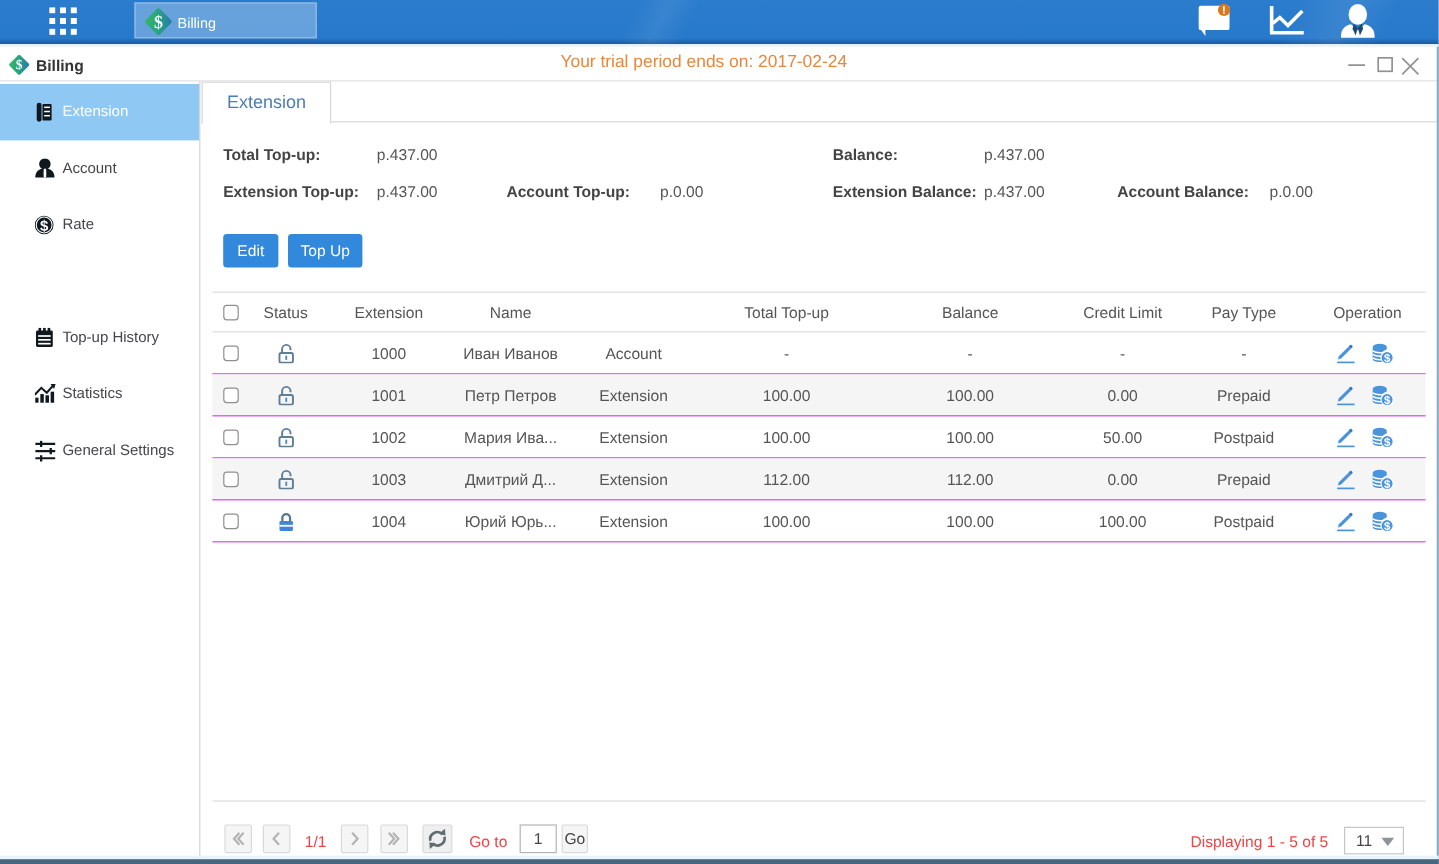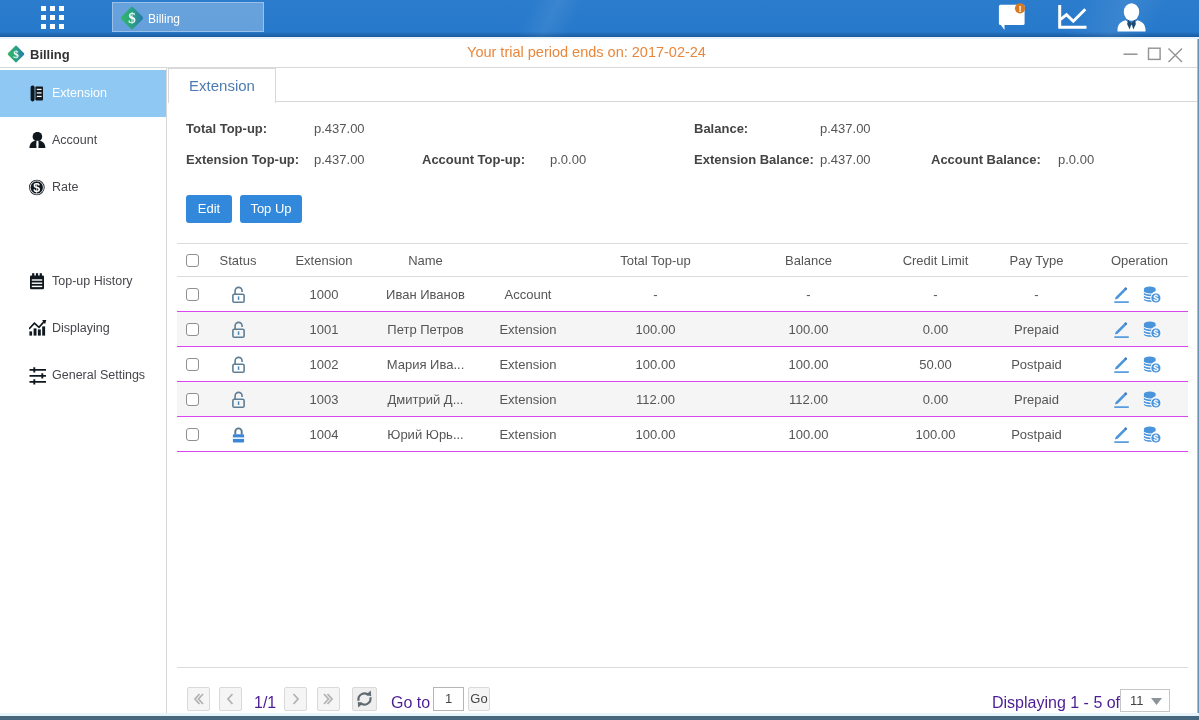--- a/index.html
+++ b/index.html
@@ -58,21 +58,21 @@
 .grow .cbx { top:11px; }
 
 .lockcell svg { position:absolute; left:50%; margin-left:-7.5px; top:9px; }
 .ops .pen { position:absolute; left:22px; top:9px; }
 .ops .coin { position:absolute; left:51px; top:9px; }
 
 
 #pager { left:177px; top:667px; width:1011px; height:49px; border-top:1px solid #dcdcdc; background:#fff; }
 .pbtn { position:absolute; top:19px; height:24px; background:#f5f5f5; border:1px solid #d9d9d9;
   border-radius:2px; }
-.ptext { position:absolute; font-size:16px; color:#4c1d95; top:26px; }
+.ptext { position:absolute; font-size:13px; color:#ef4444; top:26px; }
 
 
 #rframe { left:1197px; top:37px; width:2px; height:683px; background:linear-gradient(90deg,#cfdde9,#7296b5 60%,#5d87ab); }
 #bframe1 { left:0; top:713px; width:1199px; height:3px; background:#e8f4fc; }
 #bframe2 { left:0; top:716px; width:1199px; height:4px; background:#47677f; }
 </style>
 </head>
 <body>
 <div id="topbar" class="abs">
   <div class="shine1 abs"></div>
@@ -191,21 +191,21 @@
   </div>
   <div class="sitem" style="top:237px">
     <svg width="18" height="17" viewBox="0 0 18 17">
       <rect x="0.4" y="11.4" width="2.7" height="4.2" fill="#10181f"></rect>
       <rect x="4.6" y="8.4" width="2.9" height="7.2" fill="#10181f"></rect>
       <rect x="8.9" y="9.4" width="2.9" height="6.2" fill="#10181f"></rect>
       <rect x="13.2" y="6.4" width="2.9" height="9.2" fill="#10181f"></rect>
       <path d="M0 9 L5.4 3.2 L10 7.3 L15 1.6" stroke="#10181f" stroke-width="1.7" fill="none"></path>
       <path d="M13.1 0 H17.3 L16.1 4.2 Z" fill="#10181f"></path>
     </svg>
-    <span class="lbl">Displaying</span>
+    <span class="lbl">Statistics</span>
   </div>
   <div class="sitem" style="top:284px">
     <svg width="18" height="18" viewBox="0 0 18 18">
       <path d="M0.5 2.9 h16.5 M0.5 8.9 h16.5 M0.5 14.9 h16.5" stroke="#10181f" stroke-width="1.8"></path>
       <path d="M5.3 0.3 v5.2 M13.3 6.3 v5.2 M5.3 12.3 v5.2" stroke="#10181f" stroke-width="1.9"></path>
     </svg>
     <span class="lbl">General Settings</span>
   </div>
 </div>
 

